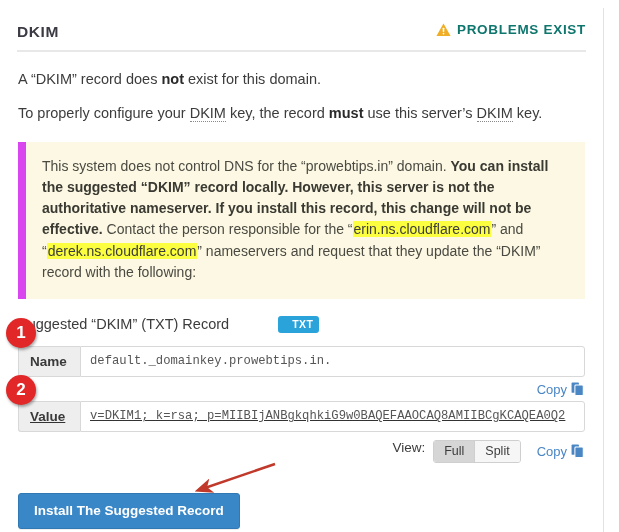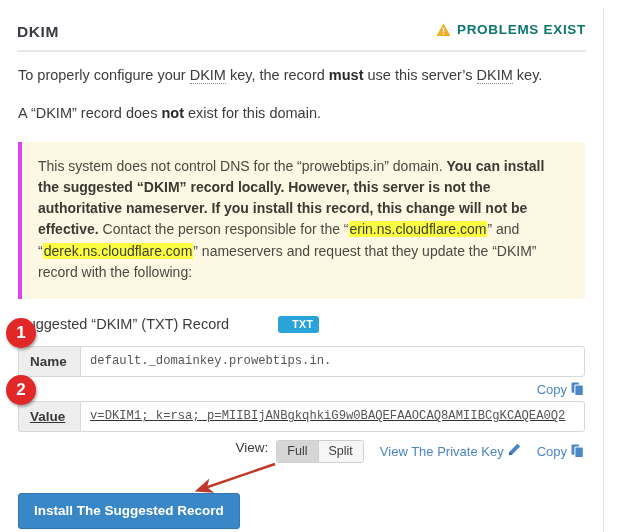--- a/index.html
+++ b/index.html
@@ -67,21 +67,21 @@
   abbr.dkim {
     text-decoration: none;
     border-bottom: 1px dotted #8a8a8a;
     cursor: help;
   }
 
   
   .callout {
     margin: 18px 2px 0 2px;
     background: #fcf8e3;
-    border-left: 4px solid #d946ef;
+    border-left: 8px solid #d946ef;
     padding: 14px 16px 16px 16px;
     font-size: 14px;
     line-height: 1.52;
     color: #4a4a42;
   }
   .callout b { font-weight: 700; color: #3a3a33; }
   mark.ns {
     background: #fcff3f;
     color: #3c3c3c;
     padding: 0 1px;
@@ -250,23 +250,23 @@
           <svg class="warn-tri" width="15" height="14" viewBox="0 0 16 15" aria-hidden="true">
             <path d="M8 0.6 L15.6 14 L0.4 14 Z" fill="#f0ad26"></path>
             <rect x="7.15" y="5" width="1.7" height="4.6" rx="0.7" fill="#ffffff"></rect>
             <rect x="7.15" y="10.5" width="1.7" height="1.8" rx="0.7" fill="#ffffff"></rect>
           </svg>
         </span>
         <span>PROBLEMS EXIST</span>
       </div>
     </div>
 
+    <p class="para p1"><span>A “DKIM” record does </span><b>not</b><span> exist for this domain.</span></p>
+
     <p class="para p2"><span>To properly configure your </span><abbr class="dkim">DKIM</abbr><span> key, the record </span><b>must</b><span> use this server’s </span><abbr class="dkim">DKIM</abbr><span> key.</span></p>
-
-    <p class="para p1"><span>A “DKIM” record does </span><b>not</b><span> exist for this domain.</span></p>
 
     <div class="callout"><span>This system does not control DNS for the “prowebtips.in” domain. </span><b>You can install the suggested “DKIM” record locally. However, this server is not the authoritative nameserver. If you install this record, this change will not be effective.</b><span> Contact the person responsible for the “</span><mark class="ns">erin.ns.cloudflare.com</mark><span>” and “</span><mark class="ns">derek.ns.cloudflare.com</mark><span>” nameservers and request that they update the “DKIM” record with the following:</span></div>
 
     <div class="sug-row">
       <span class="sug-title">Suggested “DKIM” (TXT) Record</span>
       <span class="badge-txt">TXT</span>
     </div>
 
     <div class="field-block">
       <div class="field-row row-name">
@@ -296,29 +296,20 @@
 
     <div class="view-bar">
       <div class="view-group">
         <span class="view-lbl">View:</span>
         <span class="seg">
           <button class="seg-btn active">Full</button>
           <button class="seg-btn">Split</button>
         </span>
       </div>
 
-      <span class="privkey-link">
-        <span>View The Private Key</span>
-        <span>
-          <svg width="13" height="13" viewBox="0 0 14 14" aria-hidden="true">
-            <path d="M10.1 0.9 L13.1 3.9 L4.6 12.4 L0.9 13.1 L1.6 9.4 Z" fill="#4a86c4"></path>
-            <path d="M1.6 9.4 L4.6 12.4 L0.9 13.1 Z" fill="#2f5f8f"></path>
-          </svg>
-        </span>
-      </span>
 
       <span class="copy-link">
         <span>Copy</span>
         <span>
           <svg class="copy-ico" width="13" height="14" viewBox="0 0 14 15" aria-hidden="true">
             <rect x="0.6" y="0.6" width="8" height="11" rx="1" fill="#4a86c4"></rect>
             <rect x="4.2" y="3.2" width="9" height="11.2" rx="1" fill="#4a86c4" stroke="#ffffff" stroke-width="1.1"></rect>
           </svg>
         </span>
       </span>

